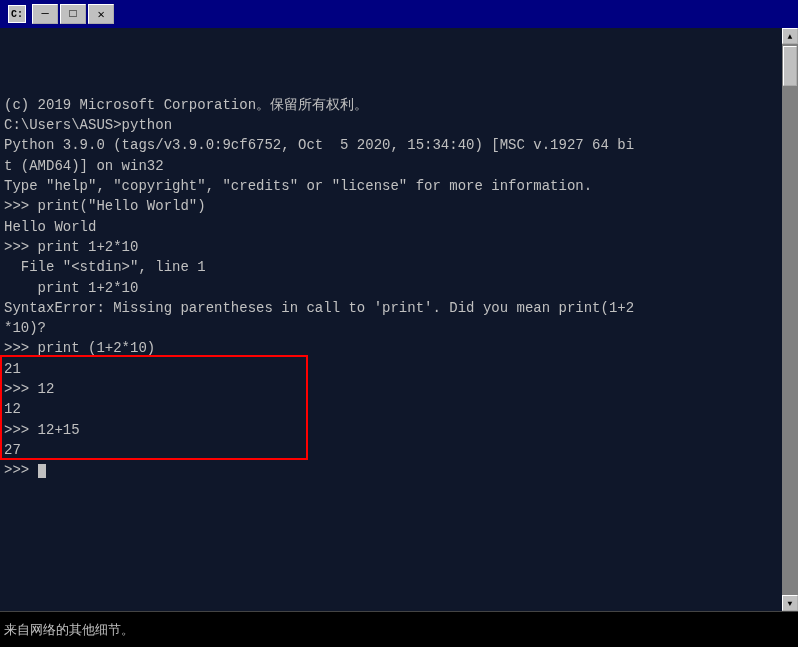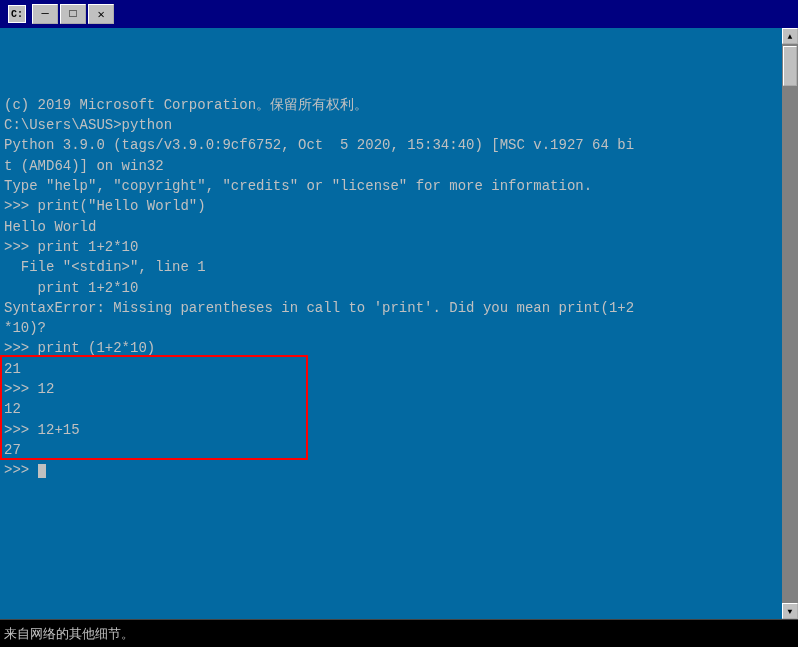--- a/index.html
+++ b/index.html
@@ -67,21 +67,21 @@
     }
 
     .console-wrapper {
       flex: 1;
       display: flex;
       overflow: hidden;
     }
 
     .console-area {
       flex: 1;
-      background: #0369a1;
+      background: #0f172a;
       color: #c0c0c0;
       padding: 6px 4px 4px 4px;
       overflow: hidden;
       position: relative;
       line-height: 1.45;
       white-space: pre;
       font-size: 14px;
     }
 
     .scrollbar {
@@ -136,21 +136,21 @@
       background: #c0c0c0;
       vertical-align: middle;
       animation: blink 1s step-end infinite;
     }
 
     @keyframes blink {
       50% { opacity: 0; }
     }
 
     .bottom-bar {
-      height: 28px;
+      height: 36px;
       background: #000;
       color: #c0c0c0;
       font-size: 13px;
       padding: 2px 4px;
       display: flex;
       align-items: center;
       border-top: 1px solid #444;
       flex-shrink: 0;
       white-space: pre;
     }

